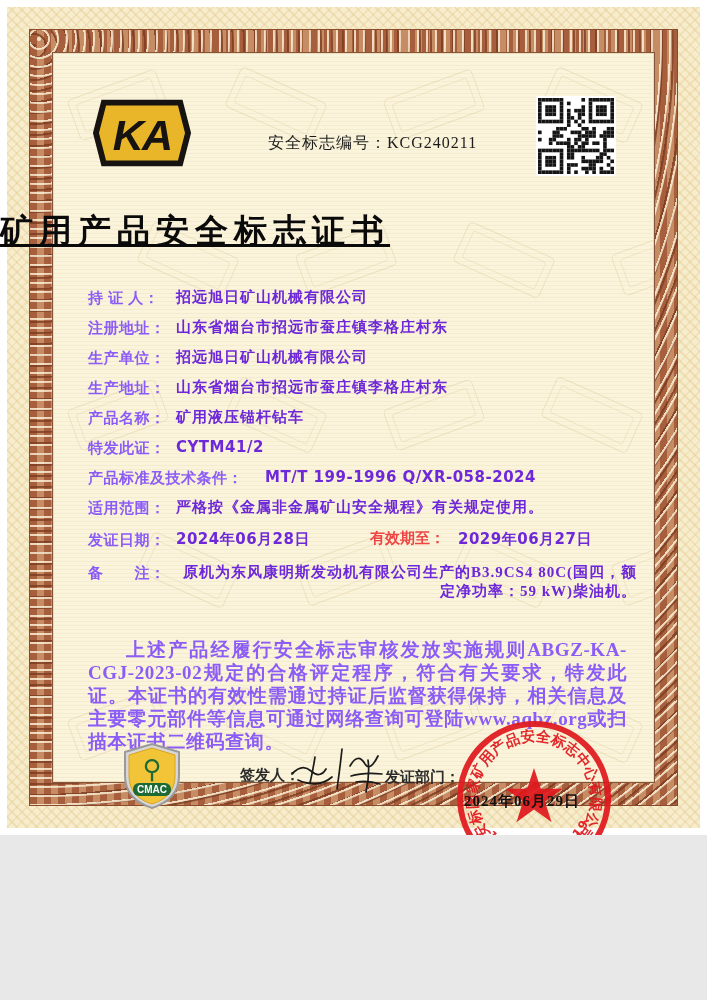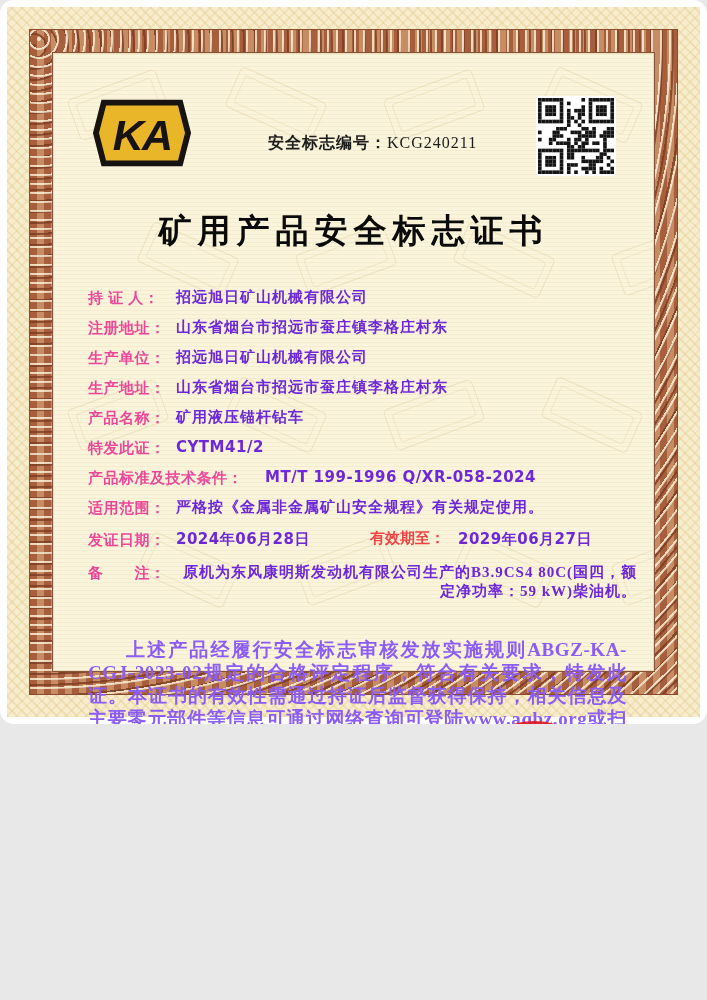--- a/index.html
+++ b/index.html
@@ -1,42 +1,42 @@
 <!DOCTYPE html>
 <html><head>
 <meta charset="utf-8">
 <style>
   html,body{margin:0;padding:0;background:#e8e8e8;}
-  .sheet{position:relative;width:707px;height:724px;background:#ffffff;margin:0 auto;overflow:hidden;
-         font-family:"Liberation Serif","DejaVu Serif",serif;border-radius:14px;}
+  .sheet{position:relative;width:707px;height:835px;background:#ffffff;margin:0 auto;overflow:hidden;
+         font-family:"Liberation Serif","DejaVu Serif",serif;}
   .lace{position:absolute;inset:7px;background:#f7edcd;
         background-image:repeating-linear-gradient(45deg,rgba(228,205,150,.45) 0 2px,transparent 2px 7px),
                          repeating-linear-gradient(-45deg,rgba(228,205,150,.35) 0 2px,transparent 2px 7px);}
   .orn{position:absolute;inset:29px;background:#b06a48;
        background-image:repeating-radial-gradient(circle at 9px 9px,rgba(250,240,214,.85) 0 1.5px,transparent 2.5px 9px),
                         repeating-radial-gradient(circle at 4px 16px,rgba(122,58,32,.8) 0 1.5px,transparent 2.5px 11px),
                         repeating-linear-gradient(90deg,#a65e3c 0 7px,#c68c64 7px 14px);
        border:1px solid #8a4a2c;}
   .inner{position:absolute;inset:52px;background:#fbf4dc;border:1px solid #85543a;box-shadow:inset 0 0 0 1px #e9dcb6;
          background-image:repeating-linear-gradient(0deg,rgba(240,228,190,.5) 0 1px,transparent 1px 4px);}
   .wm{position:absolute;width:92px;height:42px;border:1px solid rgba(216,198,150,.8);border-radius:5px;
       opacity:.5;pointer-events:none;}
   .wm:after{content:"";position:absolute;inset:6px;border:1px solid rgba(216,198,150,.6);border-radius:3px;}
 
   .abs{position:absolute;}
   .cert-line{left:268px;top:133px;font-size:16px;color:#1c1c1c;}
-  .cert-line .lab{font-family:"Liberation Sans",sans-serif;font-weight:700;letter-spacing:1px;margin-top:23px;}
+  .cert-line .lab{font-family:"Liberation Sans",sans-serif;font-weight:400;letter-spacing:1px;margin-top:23px;}
   .cert-line .num{font-family:"Liberation Serif",serif;letter-spacing:1px;}
-  .title{left:0;right:0;top:209px;text-align:center;font-size:33px;font-weight:900;color:#0a0a0a;
-         letter-spacing:6px;font-family:"Liberation Serif","DejaVu Serif",serif;}
+  .title{left:0;right:0;top:209px;font-size:33px;font-weight:900;color:#0a0a0a;
+         letter-spacing:6px;font-family:"Liberation Serif","DejaVu Serif",serif;text-decoration:underline;}
 
   .rows{left:88px;top:288px;right:70px;}
   .row{display:flex;align-items:flex-start;min-height:19px;margin-bottom:11px;font-size:15px;line-height:19px;}
   .row .lbl{flex:none;width:88px;font-family:"Liberation Sans","DejaVu Sans",sans-serif;font-weight:700;
-            color:#ec4899;letter-spacing:.5px;}
+            color:#8b5cf6;letter-spacing:.5px;}
   .row .val{font-weight:700;color:#6d28d9;letter-spacing:1px;}
   .row.wide .lbl{width:auto;margin-right:22px;}
   .val.latin{font-family:"DejaVu Sans","Liberation Sans",sans-serif;letter-spacing:.5px;}
   .row.dates{margin-top:13px;}
   .row.dates .lbl2{font-family:Liberation Mono, monospace;font-weight:700;color:#ef4444;margin-left:60px;width:88px;}
   .row.remark{margin-top:14px;}
   .row.remark .val{flex:1;text-align:right;}
 
   .statement{left:88px;right:80px;top:638px;font-size:19px;line-height:23px;font-weight:700;color:#8b5cf6;
              text-indent:2em;letter-spacing:.6px;text-align:justify;}

